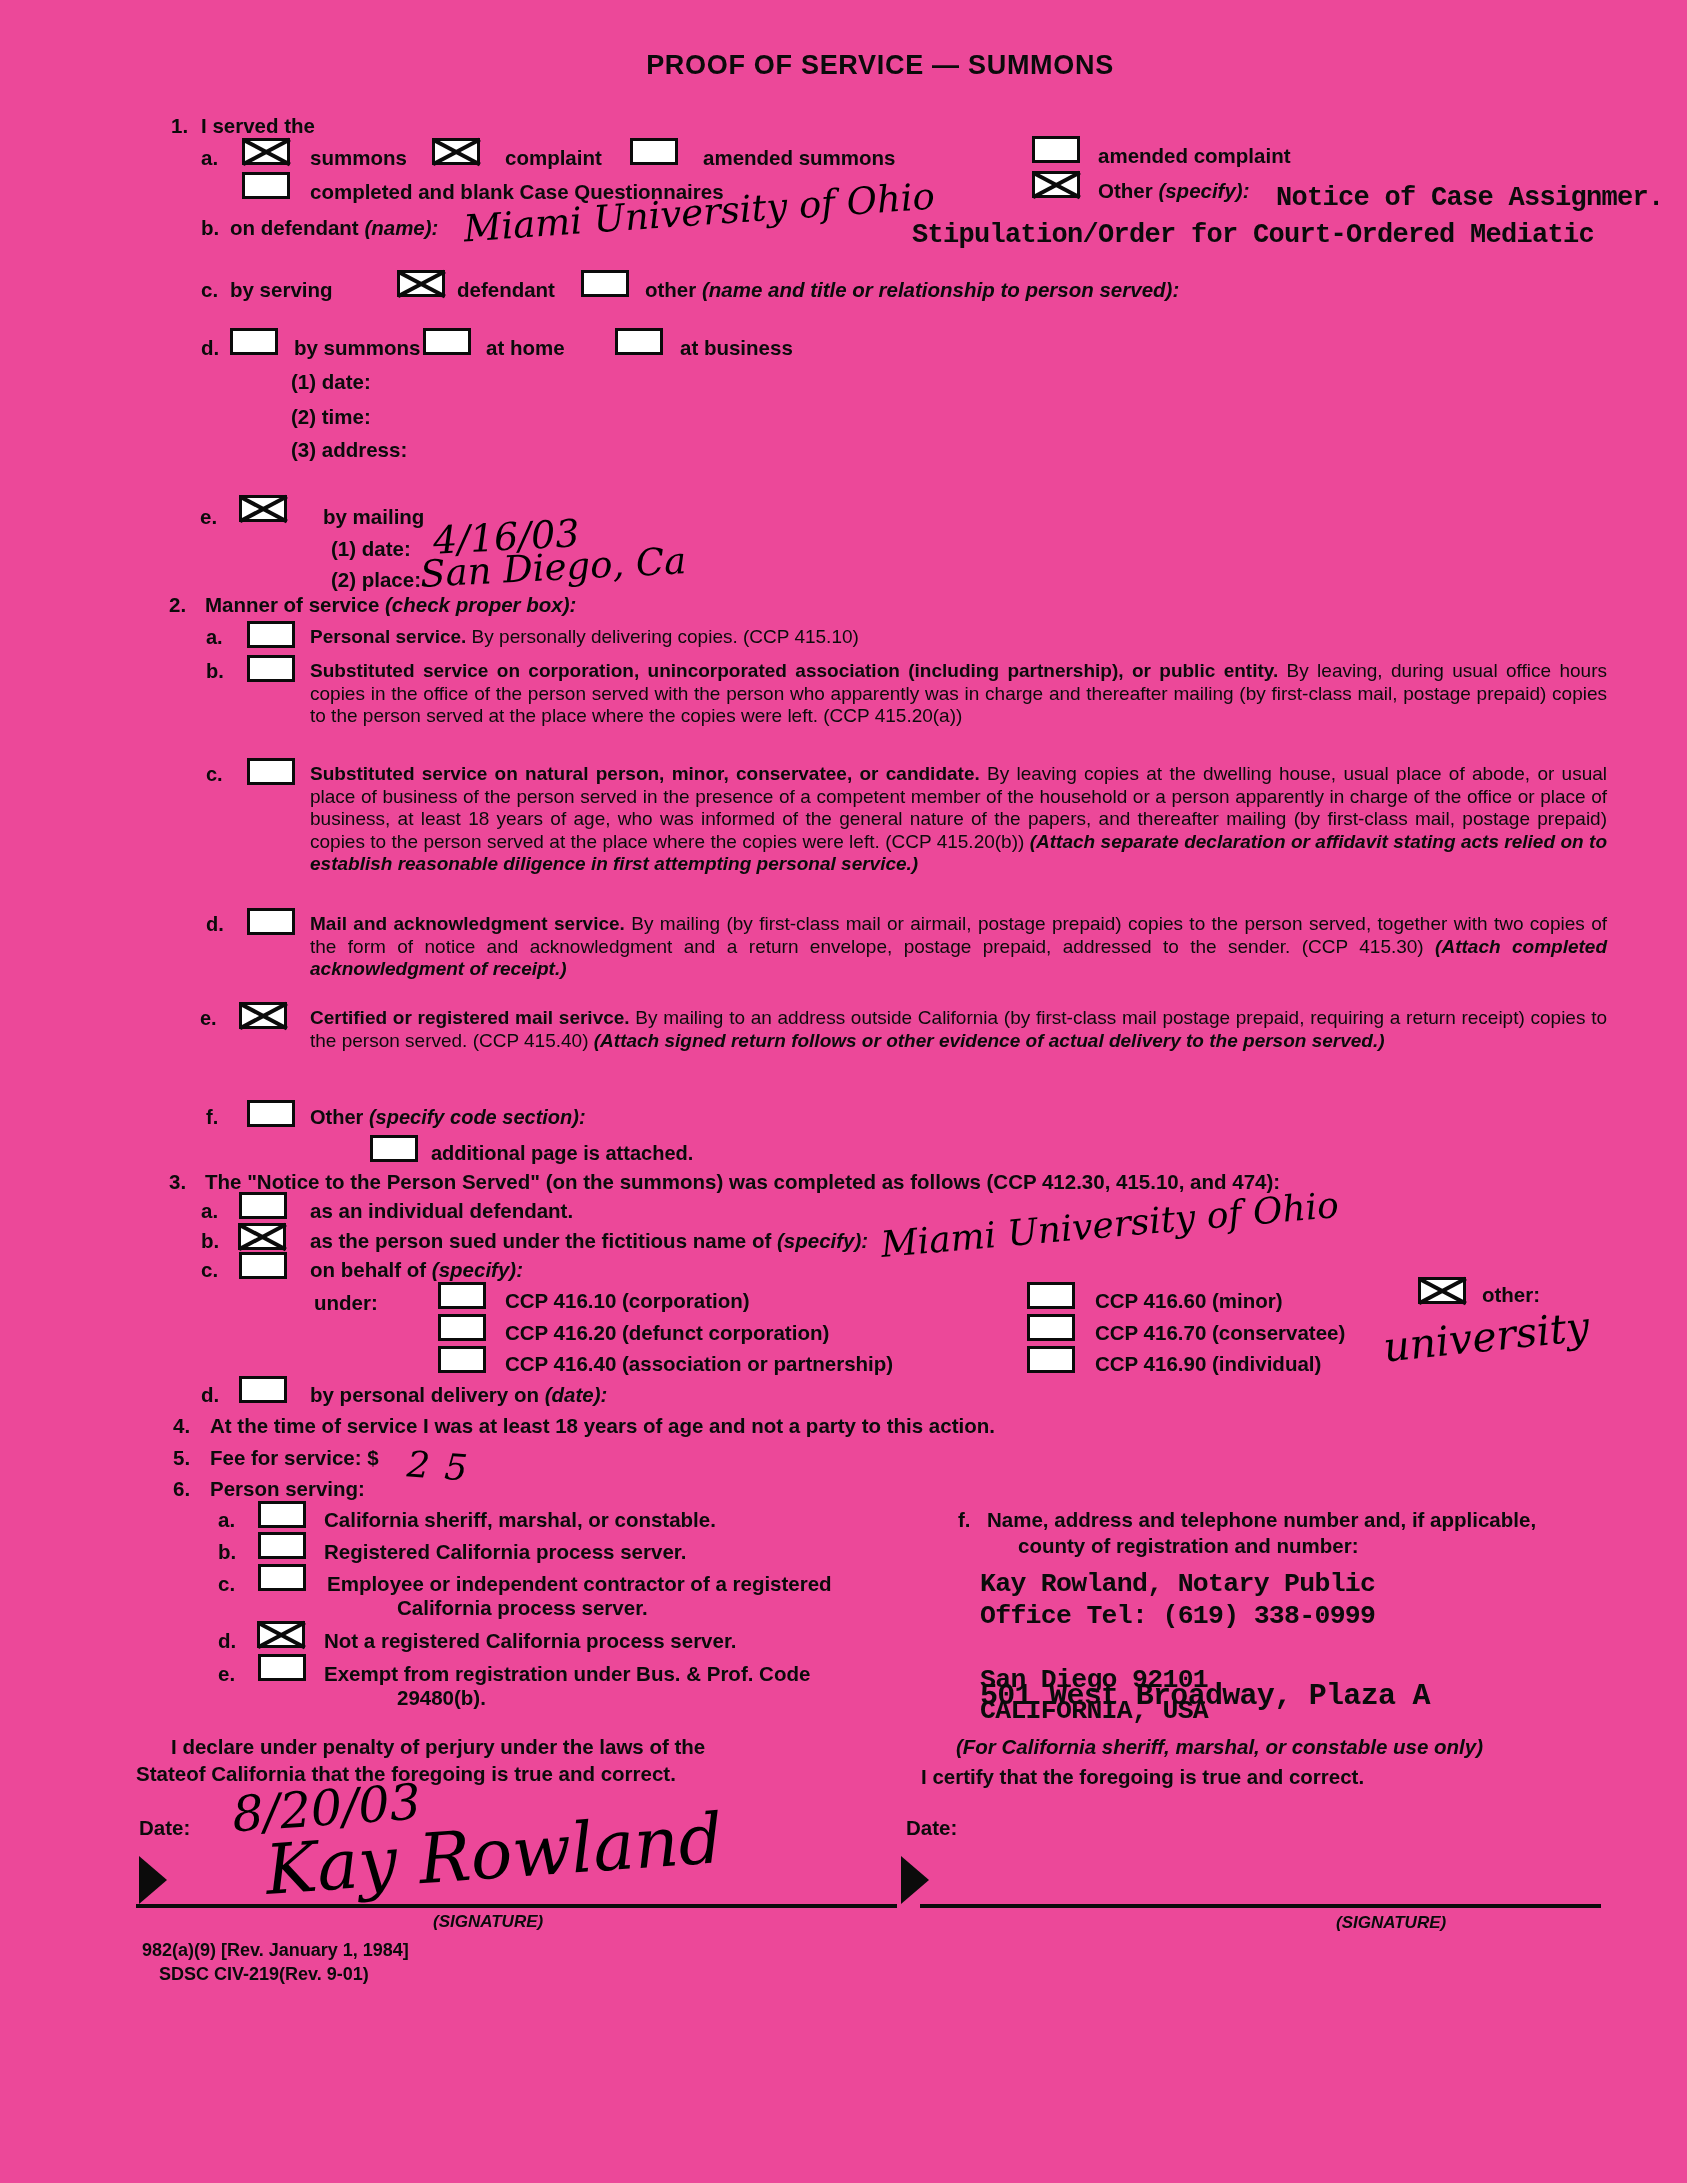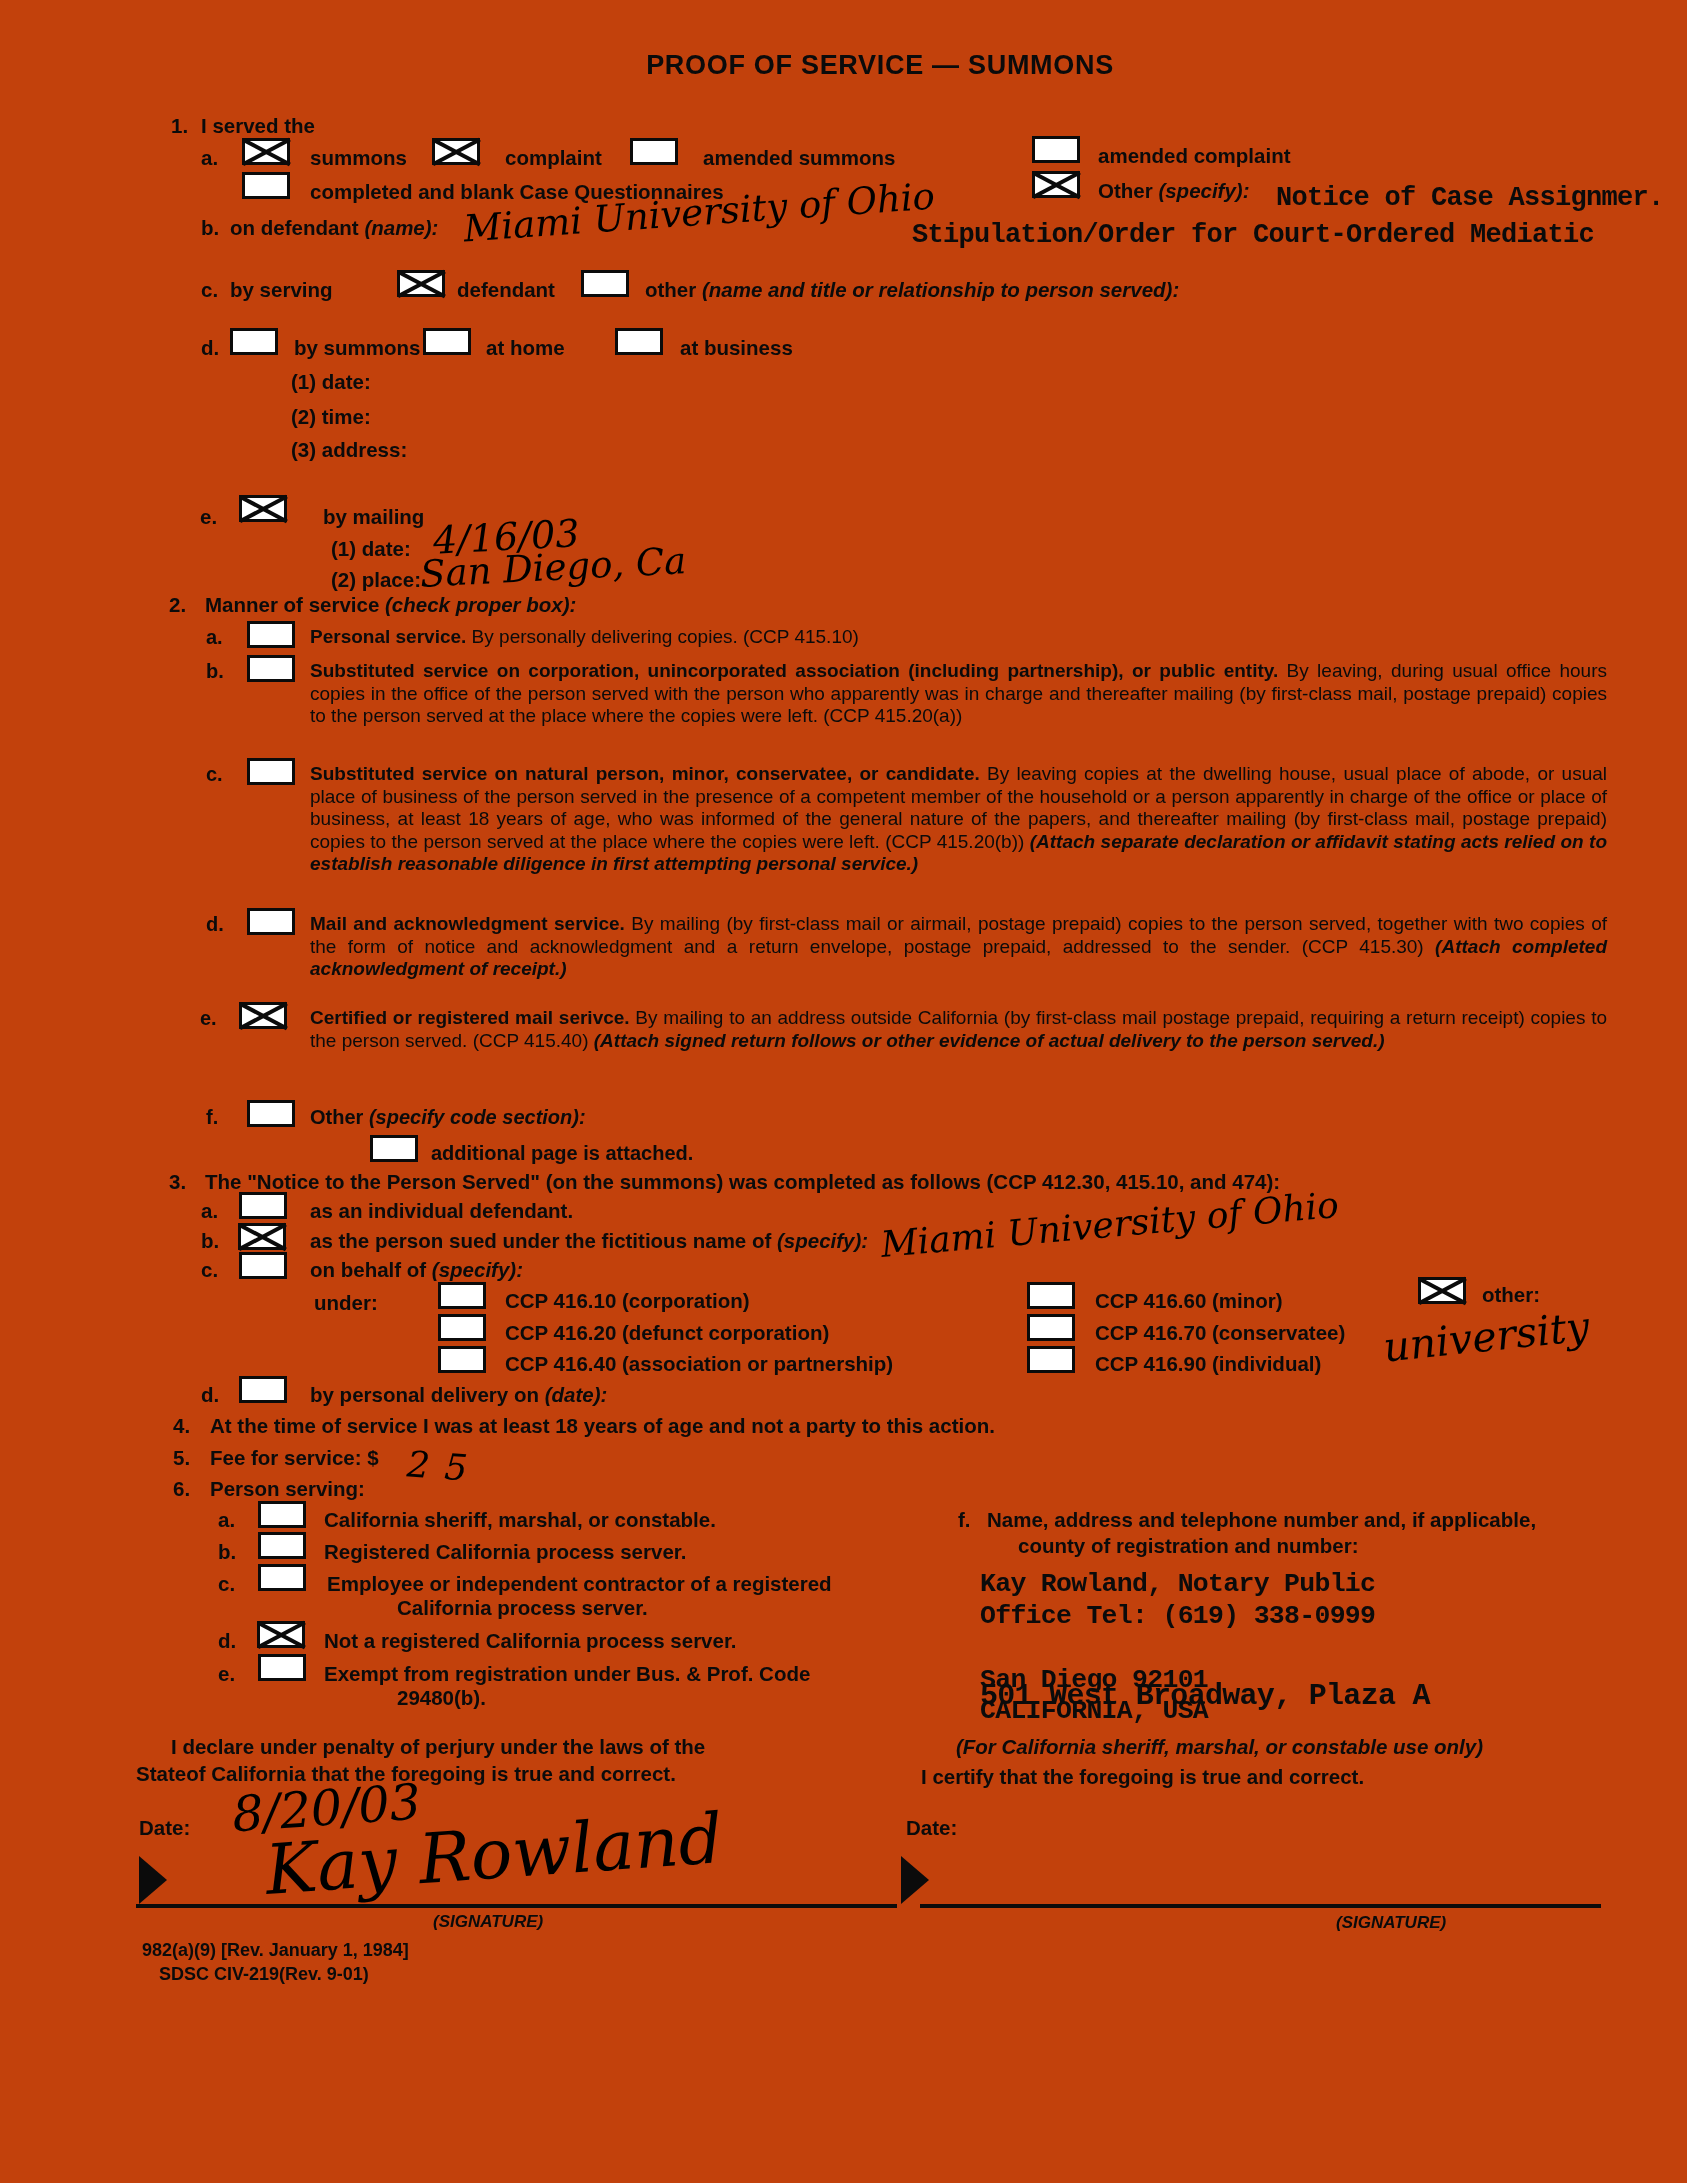--- a/index.html
+++ b/index.html
@@ -1,16 +1,16 @@
 <!DOCTYPE html>
 <html style="font-size:10.6px"><head>
 <meta charset="utf-8">
 <style>
   html,body{margin:0;padding:0;background:#e8e8e8;}
-  .page{position:relative;width:1687px;height:2183px;background:#c2410c;overflow:hidden;
+  .page{position:relative;width:1687px;height:2183px;background:#ec4899;overflow:hidden;
         font-family:"Liberation Sans", sans-serif;color:#0b0b0b;}
   .abs{position:absolute;white-space:nowrap;}
   .b{font-weight:700;}
   .bi{font-weight:700;font-style:italic;}
   .t30{font-size:20px;}
   .t31{font-size:20.5px;}
   .ttl{font-size:27px;font-weight:700;transform:translateX(-50%);letter-spacing:0.7px;}
   .sub{font-size:22px;font-weight:700;font-style:italic;transform:translateX(-50%);}
   .cb{position:absolute;width:42px;height:21px;border:3.3px solid #0b0b0b;background:#fff;}
   .cb.checked::before,.cb.checked::after{content:"";position:absolute;left:-5.3px;right:-5.3px;top:50%;height:4px;margin-top:-2px;background:#0b0b0b;}

